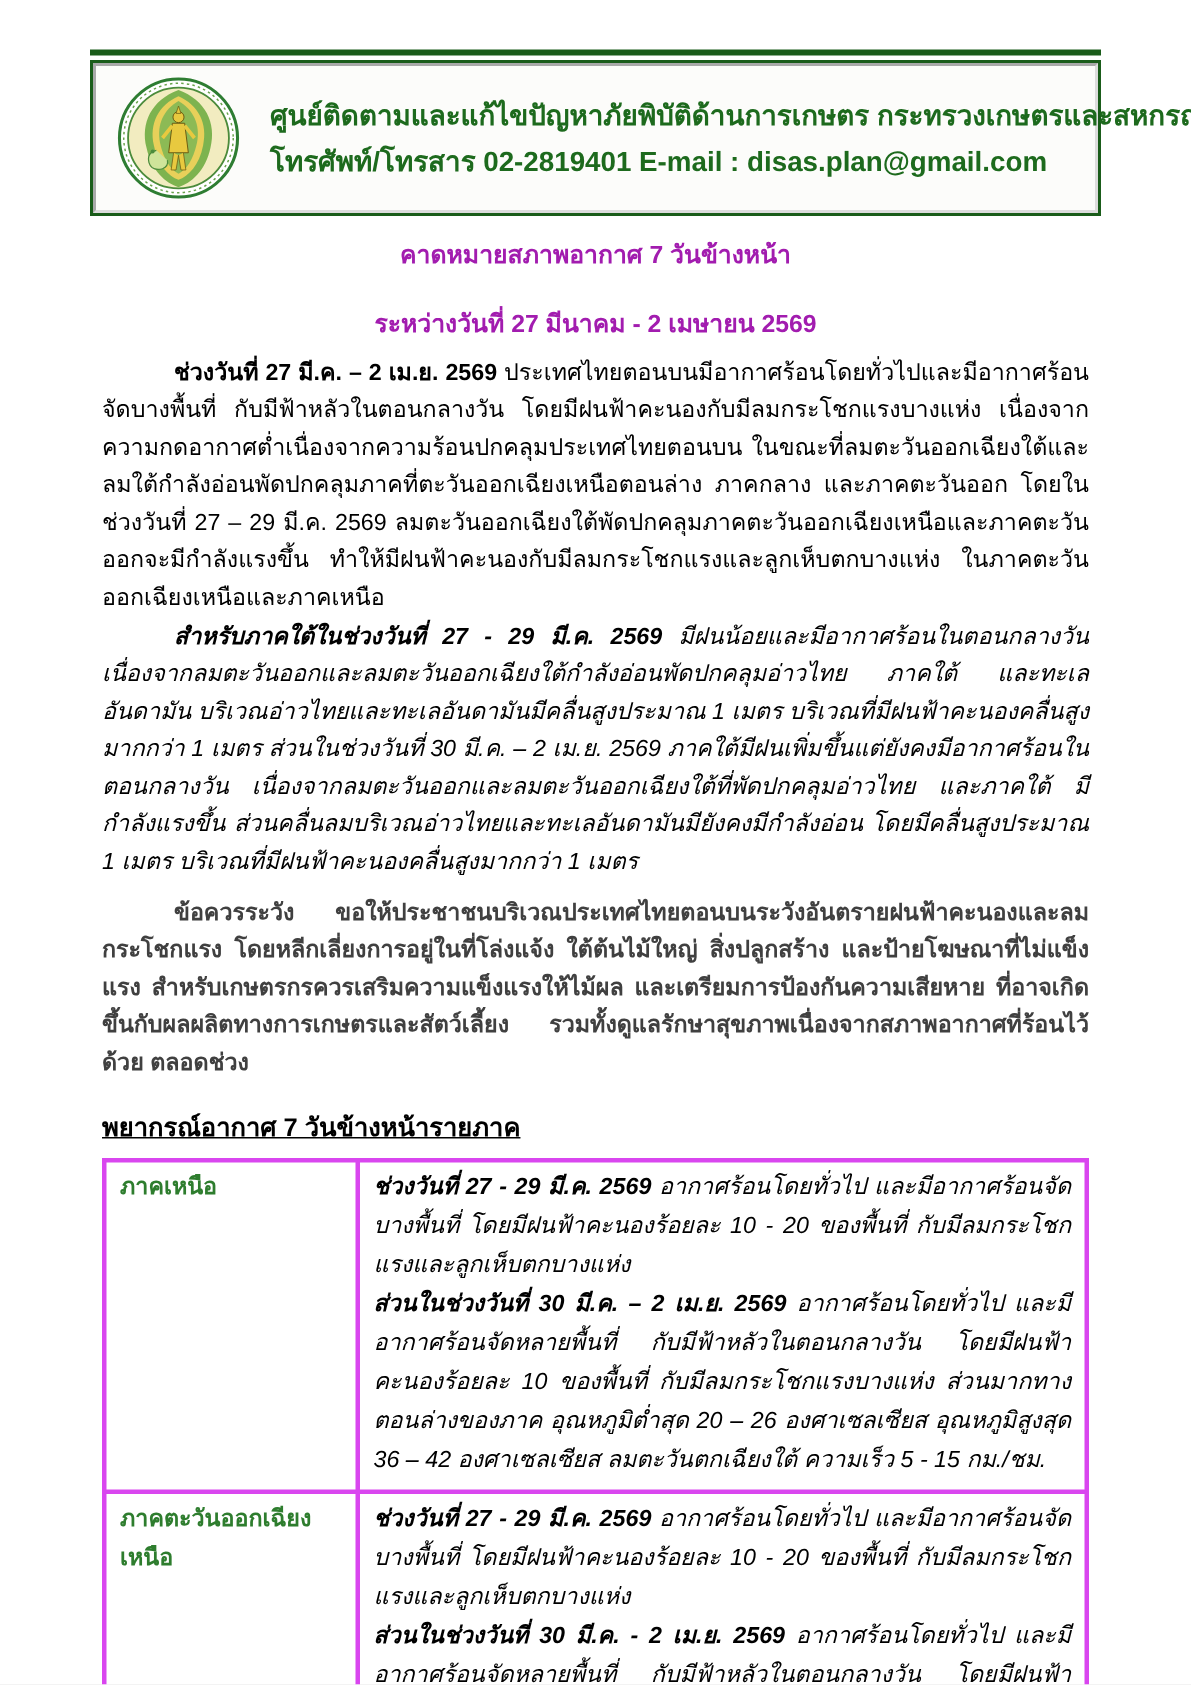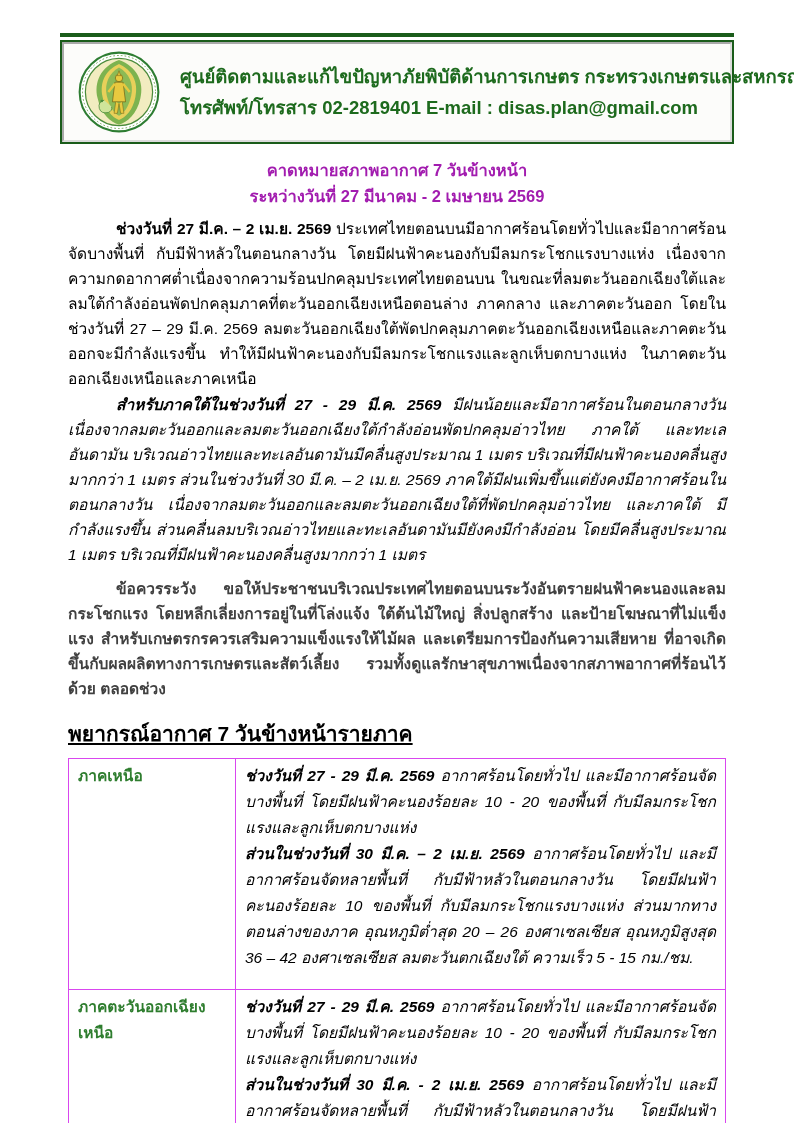--- a/index.html
+++ b/index.html
@@ -16,35 +16,35 @@
   }
   .logo{width:82px;height:82px;flex:0 0 82px;}
   .header-text{margin-left:20px;}
   .org-line,.contact-line{
     color:#1d6a1d;font-weight:bold;font-size:18.5px;line-height:31px;white-space:nowrap;
   }
   .title,.subtitle{
     text-align:center;color:#a21caf;font-weight:bold;font-size:16.5px;line-height:22px;
   }
   .title{margin-top:15px;}
-  .subtitle{margin-top:4px;}
+  .subtitle{margin-top:24px;}
   p.body{
     margin:0 8px;font-size:15.5px;line-height:25px;text-align:justify;text-indent:48px;
   }
   p.p1{margin-top:9px;}
   p.p2{margin-top:1px;font-style:italic;}
   p.warning{color:#404040;font-weight:bold;margin-top:9px;}
   .section-heading{
-    margin:16px 8px 0;font-size:21px;font-weight:bold;text-decoration:underline;
+    margin:16px 8px 0;font-size:17px;font-weight:bold;text-decoration:underline;
   }
   table.forecast{
     margin:8px 8px 0;width:658px;border-collapse:collapse;table-layout:fixed;
   }
   table.forecast td{
-    border:1px solid #d946ef;vertical-align:top;padding:4px 9px 18px;
+    border:3px solid #d946ef;vertical-align:top;padding:4px 9px 6px;
     font-size:15.5px;line-height:26px;
   }
   td.region-cell{width:148px;color:#2e7d2e;font-weight:bold;}
   td.detail-cell p{margin:0;text-align:justify;font-style:italic;}
   .b{font-weight:bold;}
 </style>
 </head>
 <body>
 
 <div class="page">

